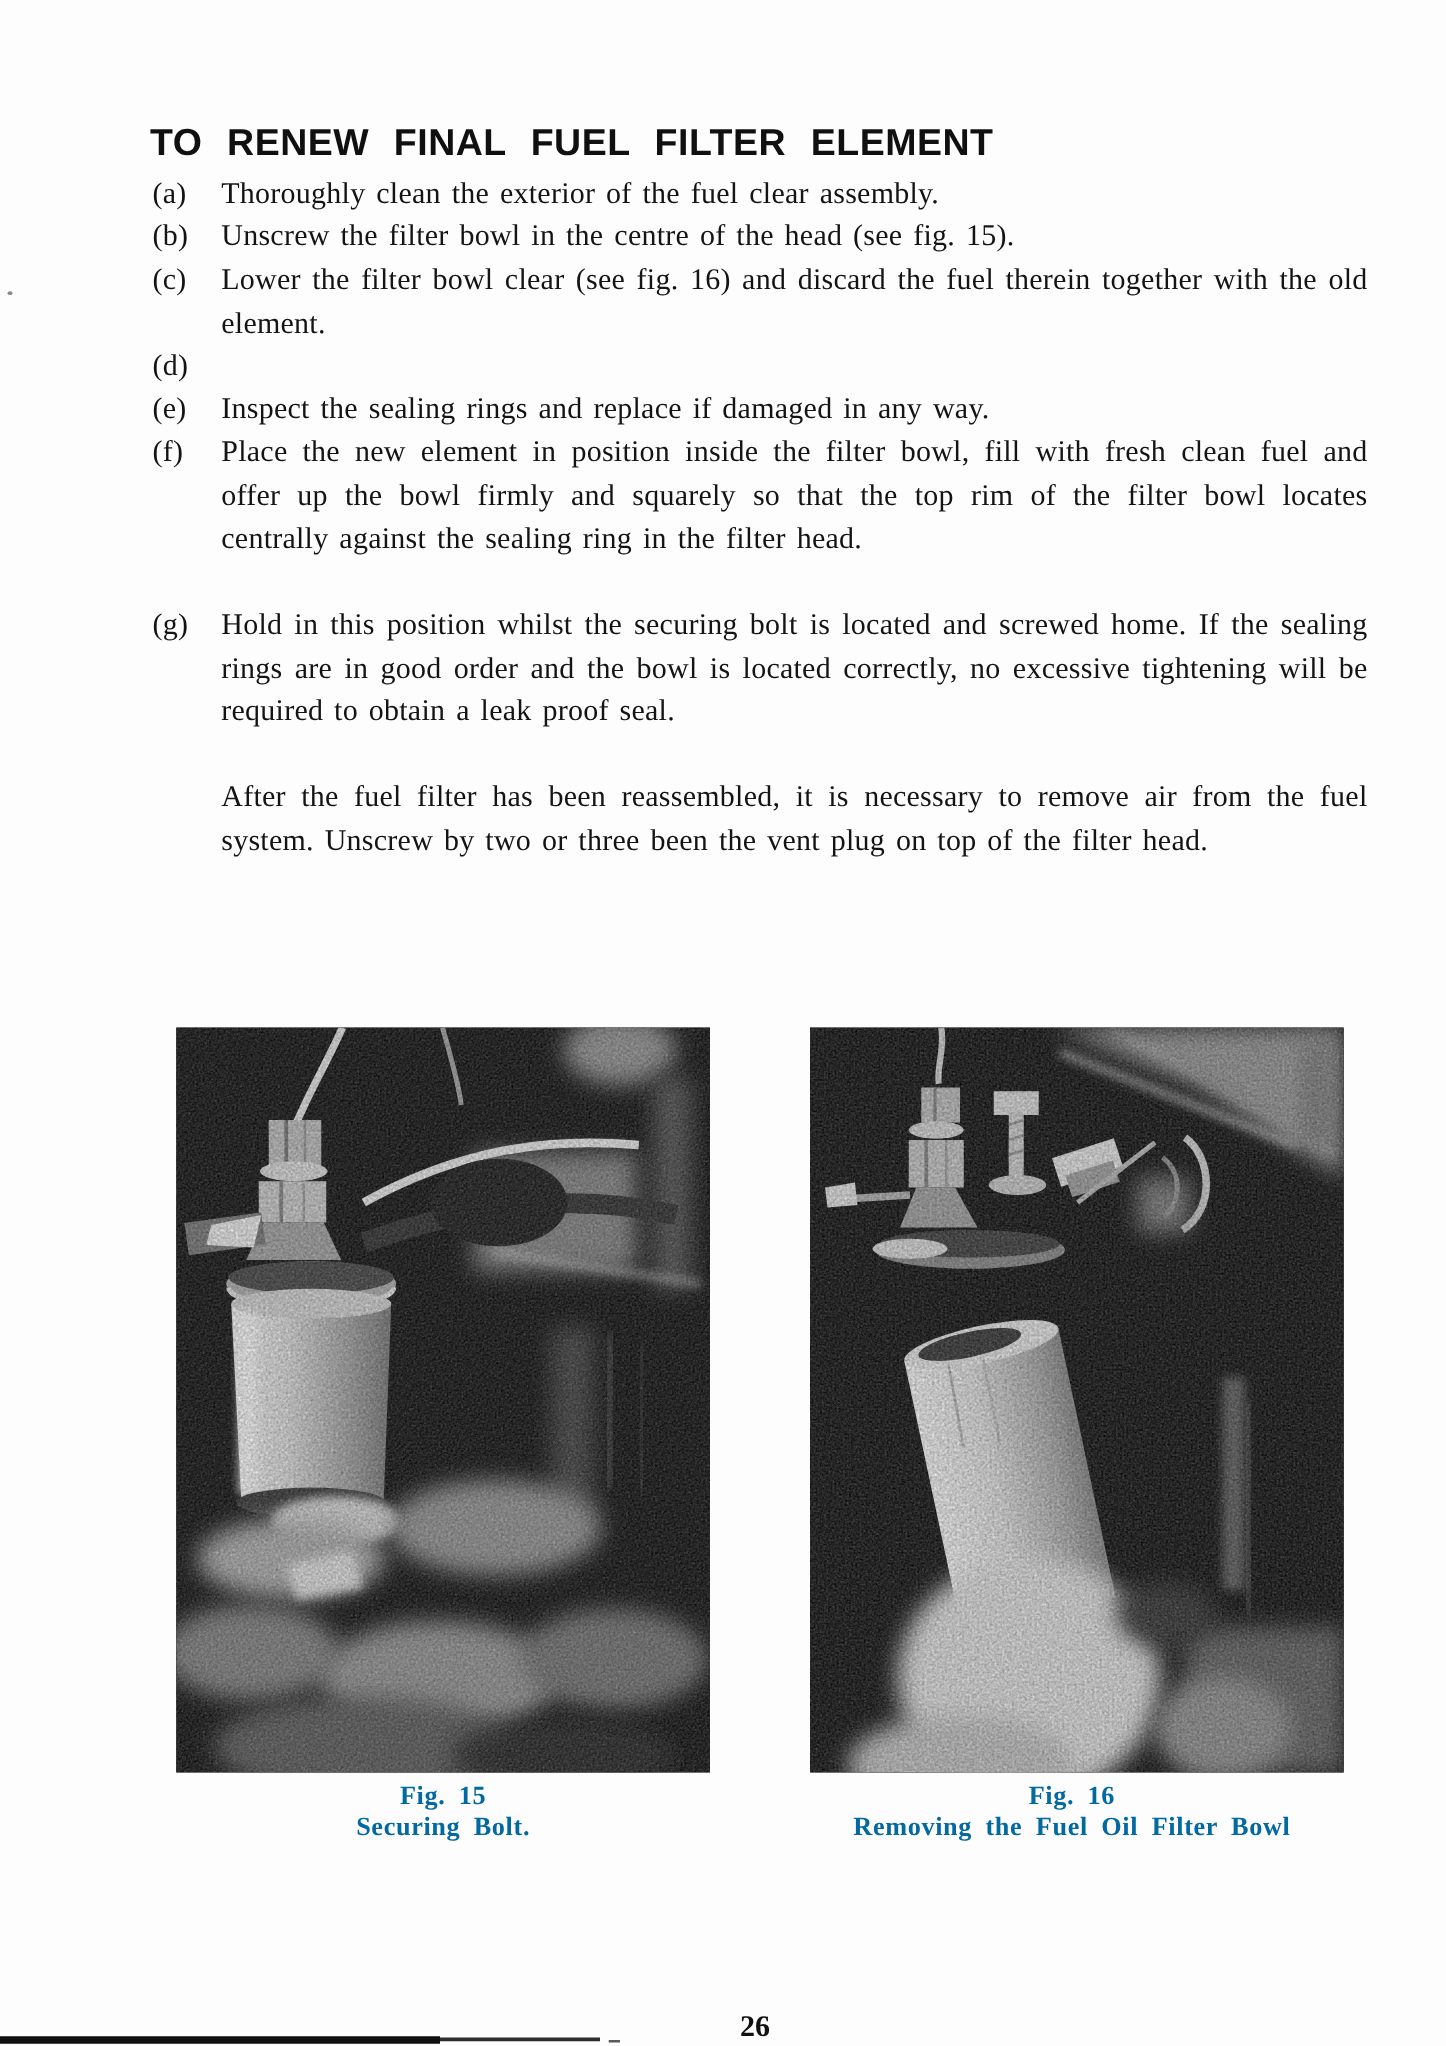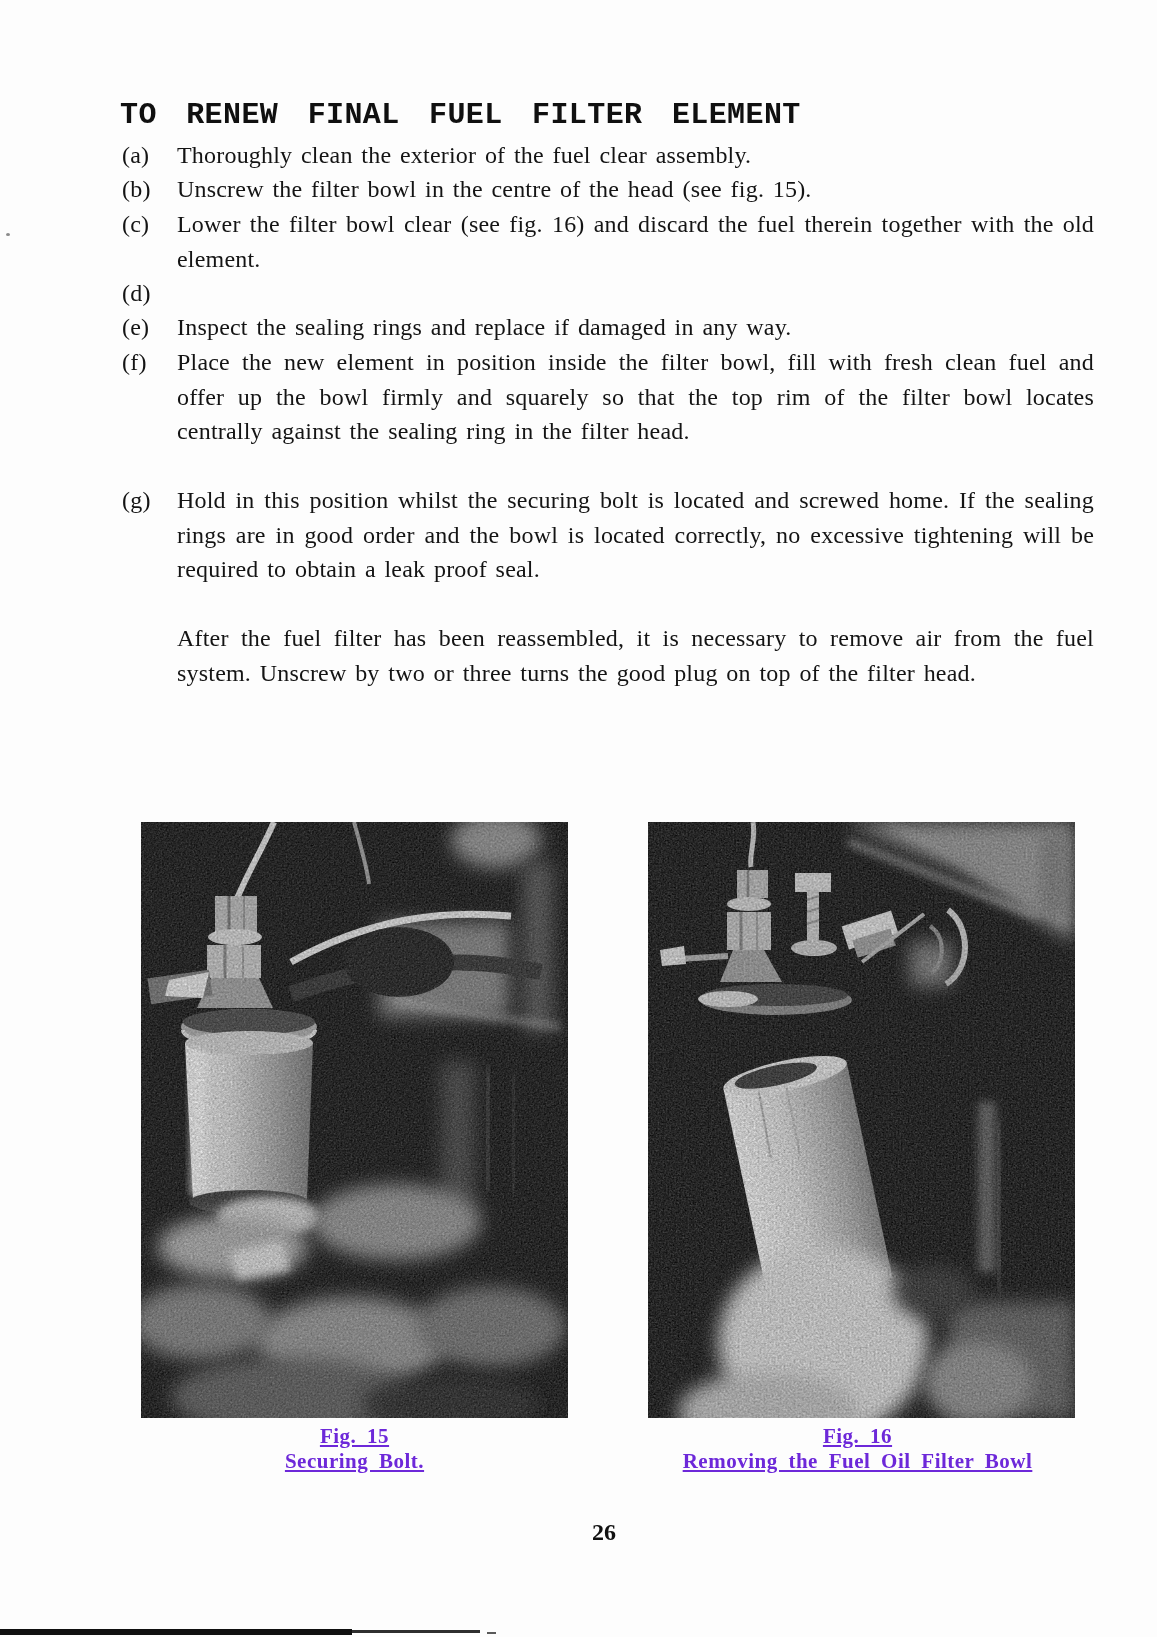--- a/index.html
+++ b/index.html
@@ -7,21 +7,21 @@
     width:1157px;height:1637px;
     background:#fdfdfd;
     font-family:"Liberation Serif", serif;
     color:#161616;
     position:relative;
     overflow:hidden;
   }
   .page{position:absolute;inset:0;}
   .title{
     position:absolute;left:120px;top:100px;margin:0;
-    font-family:Liberation Mono, monospace;
+    font-family:Liberation Sans, sans-serif;
     font-weight:bold;font-size:30px;line-height:30px;
     letter-spacing:0.4px;word-spacing:11px;color:#101010;
     white-space:nowrap;
   }
   .speck{position:absolute;left:6px;top:233px;width:4px;height:3px;background:#8a8a8a;border-radius:50%;}
   .tblock{
     position:absolute;left:120px;width:917px;
     font-size:24px;line-height:34.5px;
     text-align:justify;letter-spacing:0.2px;word-spacing:2.5px;
     color:#141414;
@@ -29,27 +29,27 @@
   .item{padding-left:57px;}
   .item .lbl{position:absolute;left:2px;top:0;}
   .para{padding-left:57px;}
   .photo{position:absolute;width:427px;height:596px;background:#070707;overflow:hidden;}
   .photo svg{display:block;}
   .photo-left{left:141px;top:822px;}
   .photo-right{left:648px;top:822px;}
   .caption{
     position:absolute;width:427px;text-align:center;
     font-weight:bold;font-size:21px;line-height:24.5px;
-    letter-spacing:0.5px;word-spacing:5px;color:#6d28d9;text-decoration:underline;
+    letter-spacing:0.5px;word-spacing:5px;color:#0369a1;
   }
   .caption-left{left:141px;top:1424px;}
   .caption-right{left:644px;top:1424px;}
   .caption .line{display:block;}
   .page-number{
-    position:absolute;left:592px;top:1519px;
+    position:absolute;left:592px;top:1609px;
     font-size:24px;font-weight:bold;color:#101010;
   }
   .bar-a{position:absolute;left:0;top:1629px;width:352px;height:6px;background:#101010;}
   .bar-b{position:absolute;left:352px;top:1630px;width:128px;height:3px;background:#2e2e2e;}
   .bar-c{position:absolute;left:487px;top:1632px;width:9px;height:2px;background:#5a5a5a;}
 </style>
 </head>
 <body>
 
 <div class="page">
@@ -77,21 +77,21 @@
     <span>Inspect the sealing rings and replace if damaged in any way.</span>
   </div>
   <div class="tblock item" style="top:345px;">
     <span class="lbl">(f)</span>
     <span>Place the new element in position inside the filter bowl, fill with fresh clean fuel and offer up the bowl firmly and squarely so that the top rim of the filter bowl locates centrally against the sealing ring in the filter head.</span>
   </div>
   <div class="tblock item" style="top:483px;">
     <span class="lbl">(g)</span>
     <span>Hold in this position whilst the securing bolt is located and screwed home. If the sealing rings are in good order and the bowl is located correctly, no excessive tightening will be required to obtain a leak proof seal.</span>
   </div>
-  <div class="tblock para" style="top:621px;">After the fuel filter has been reassembled, it is necessary to remove air from the fuel system. Unscrew by two or three turns the good plug on top of the filter head.</div>
+  <div class="tblock para" style="top:621px;">After the fuel filter has been reassembled, it is necessary to remove air from the fuel system. Unscrew by two or three been the vent plug on top of the filter head.</div>
 
   <div class="photo photo-left">
     <svg viewBox="0 0 427 596" width="427" height="596">
       <defs>
         <linearGradient id="f15bowl" x1="0" y1="0" x2="1" y2="0">
           <stop offset="0" stop-color="#f1f1f1"></stop>
             <stop offset="0.35" stop-color="#d9d9d9"></stop>
           <stop offset="0.75" stop-color="#9a9a9a"></stop>
             <stop offset="1" stop-color="#6f6f6f"></stop>
         </linearGradient>

